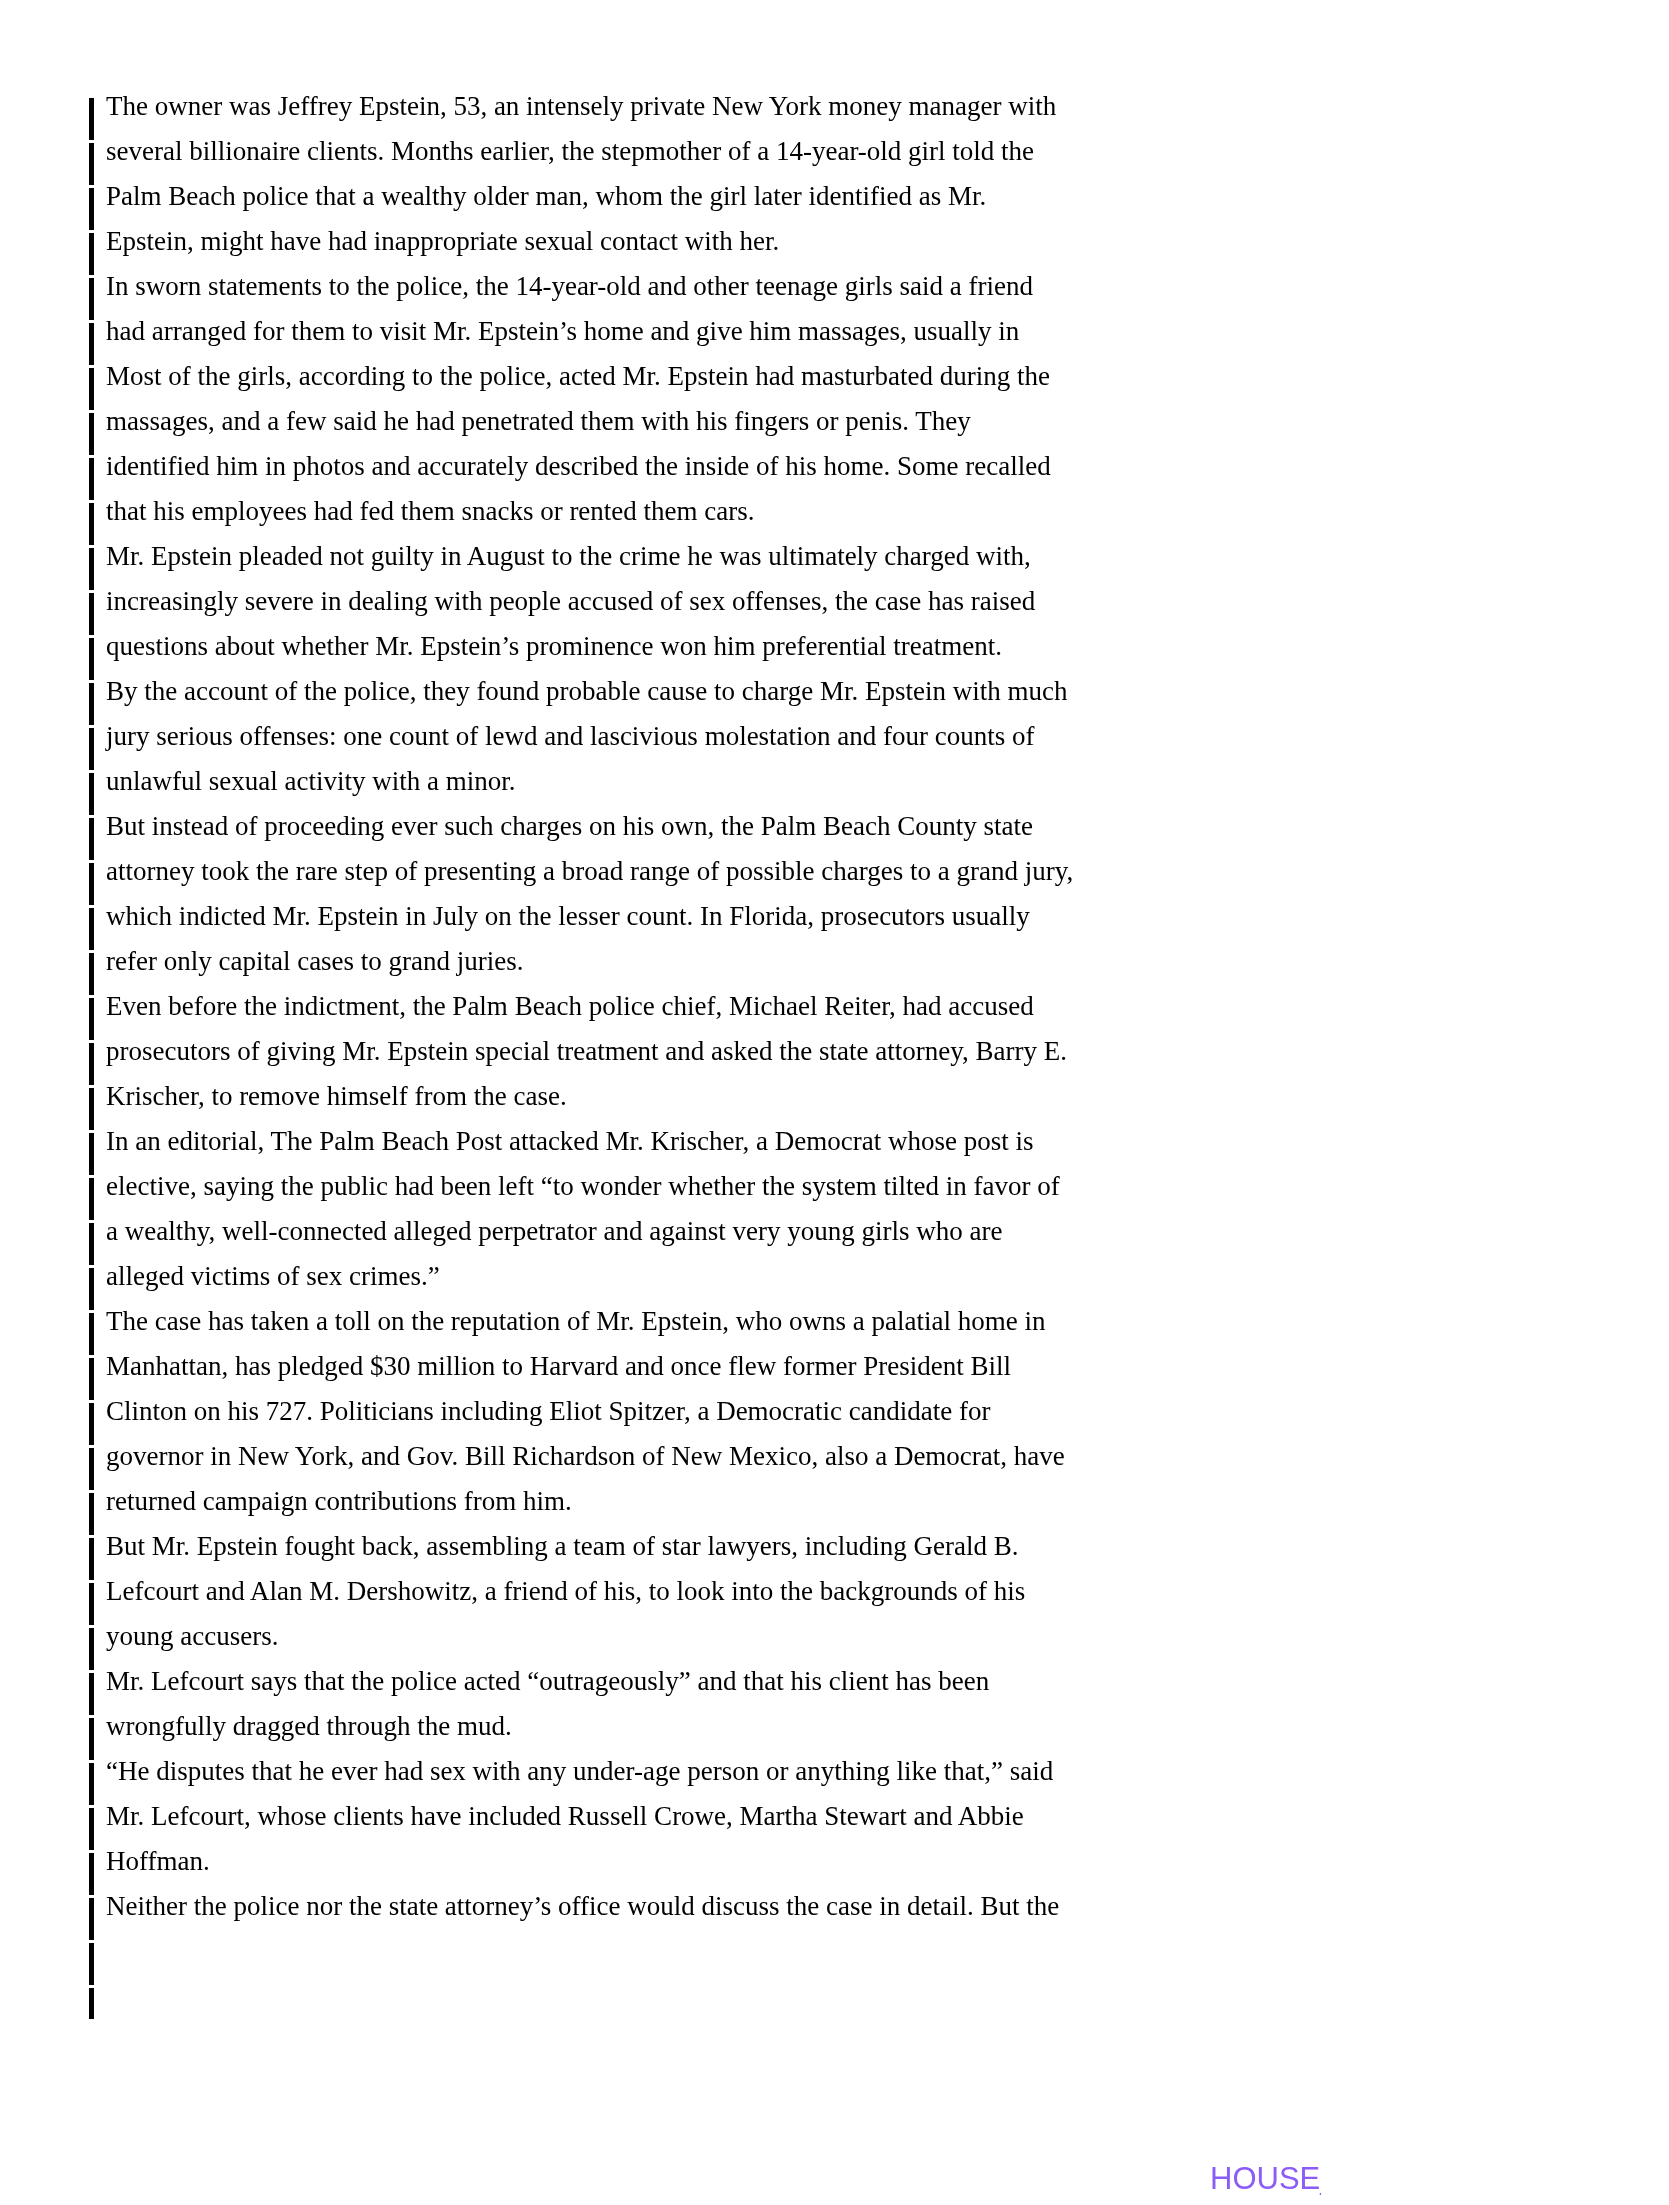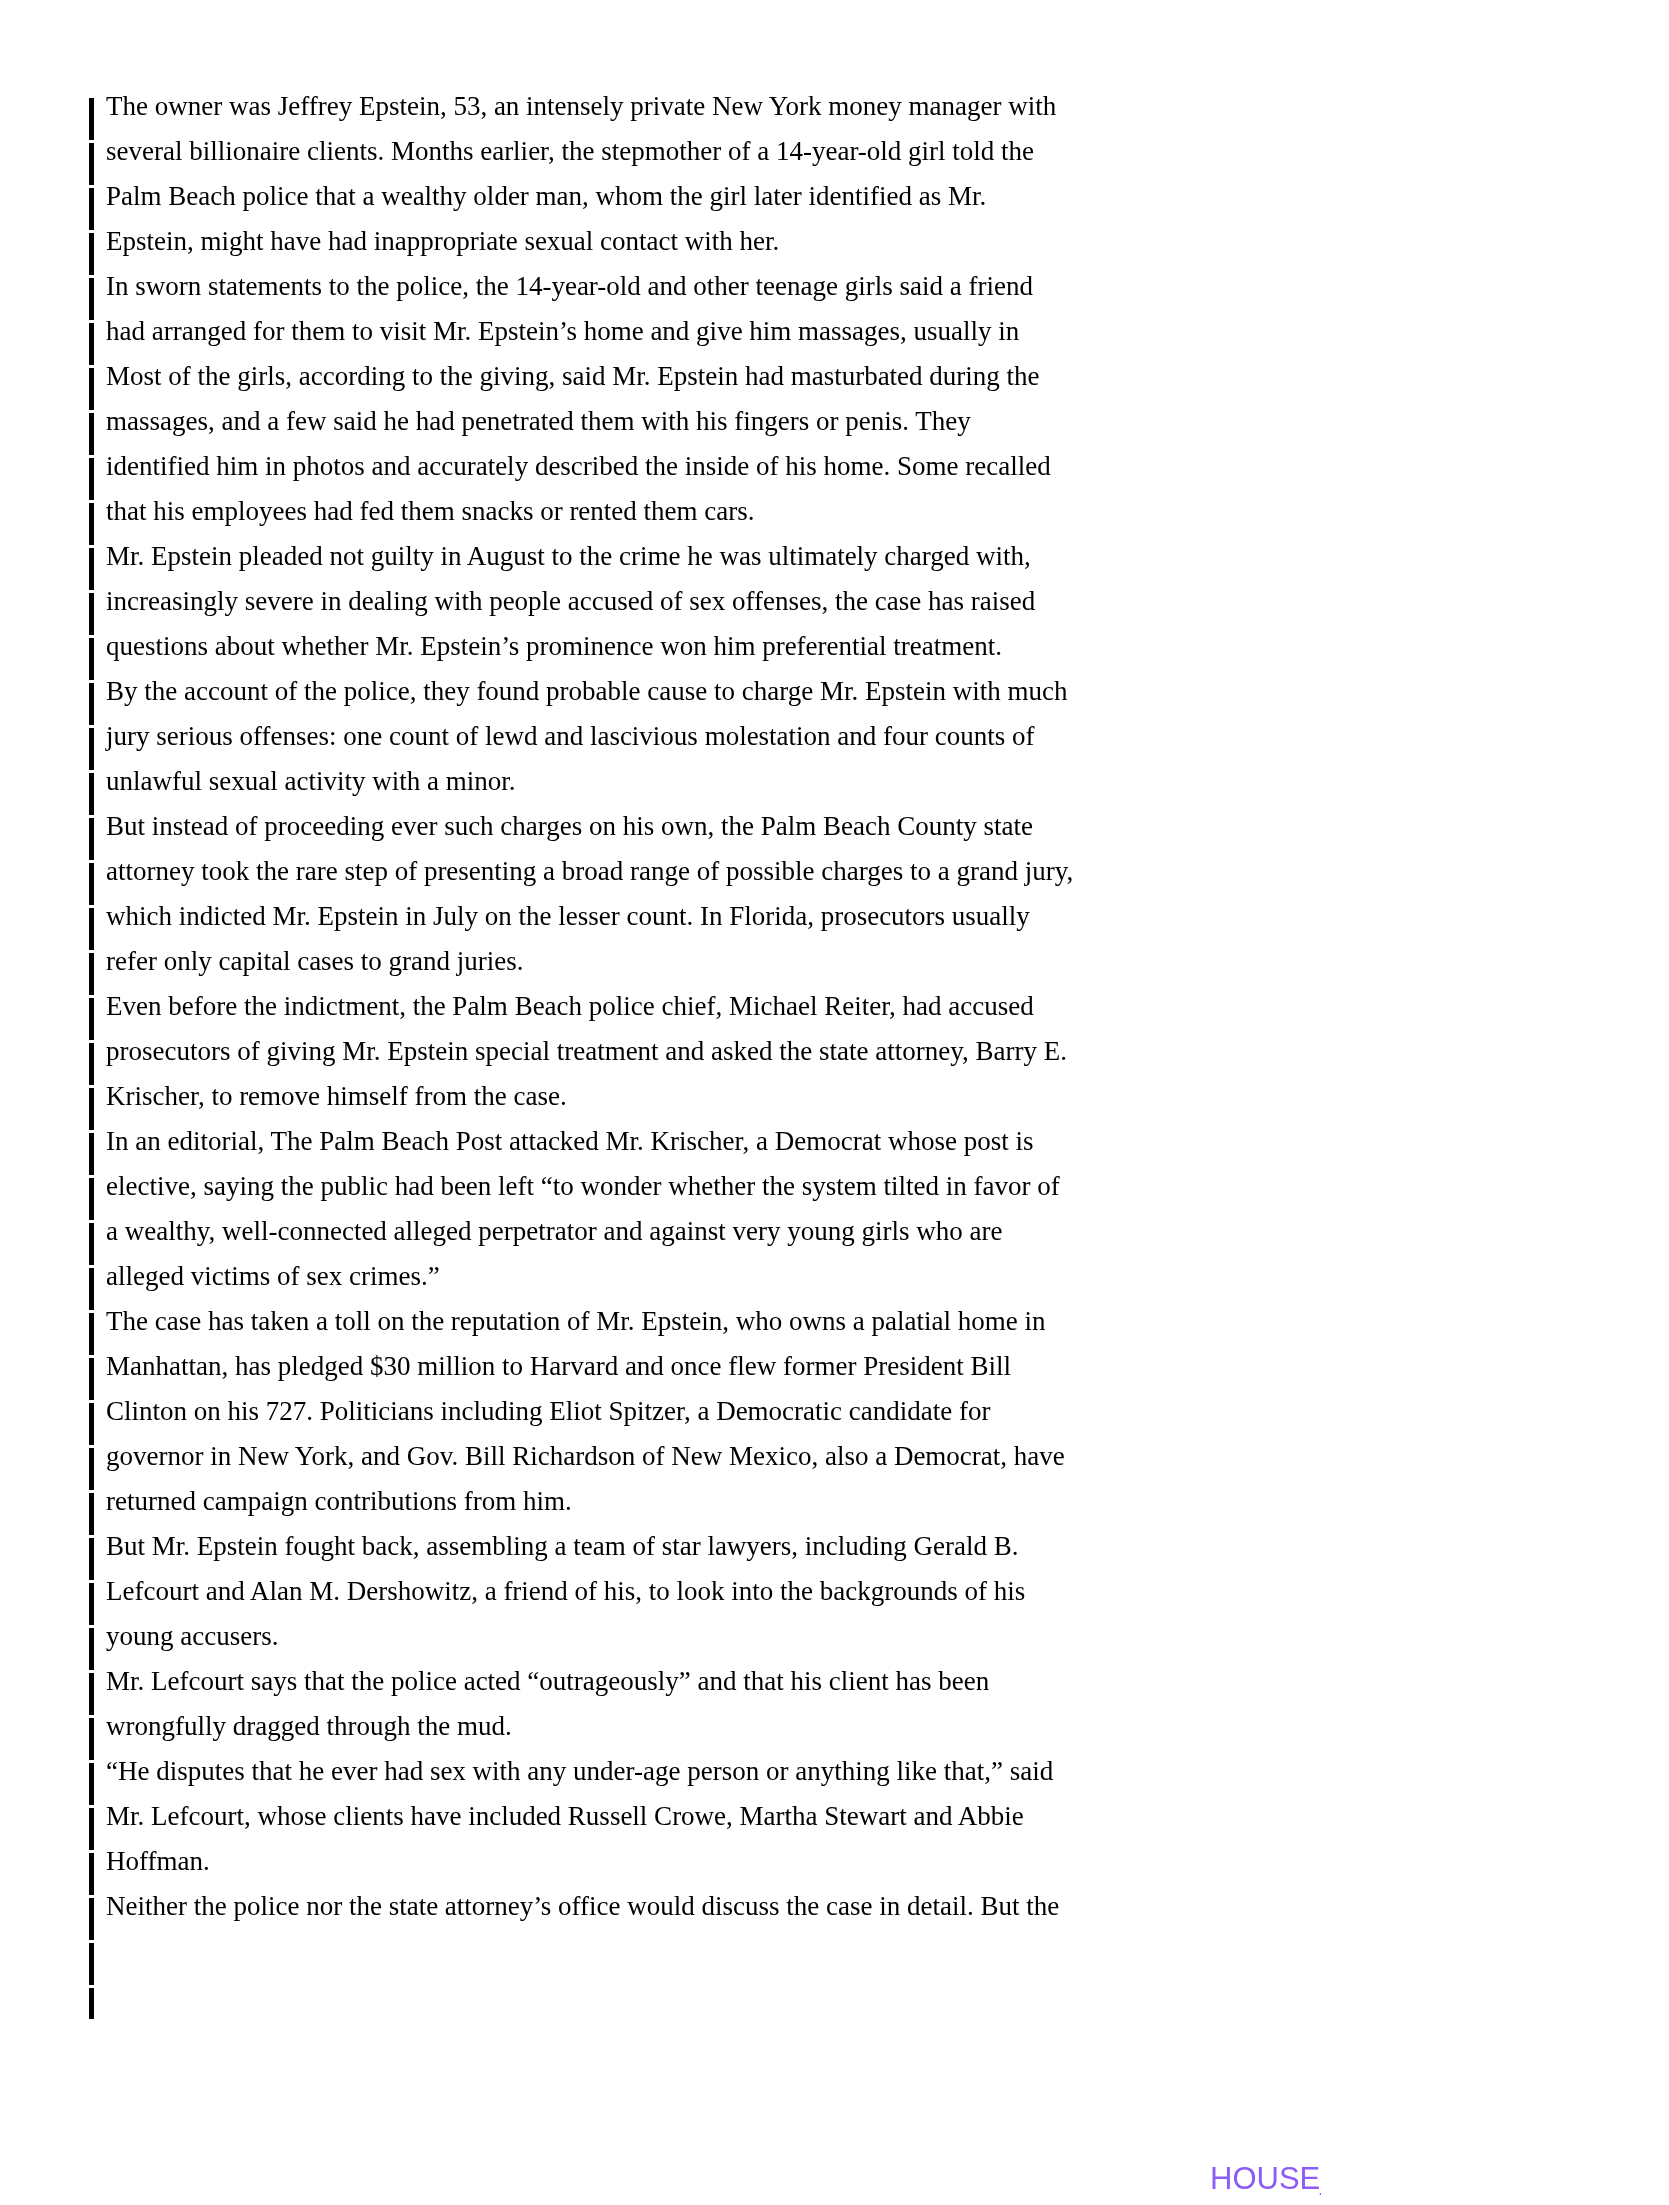--- a/index.html
+++ b/index.html
@@ -59,21 +59,21 @@
 
 <div class="sheet">
   <div class="quote-bar"></div>
   <div class="text-block">
       <div class="line">The owner was Jeffrey Epstein, 53, an intensely private New York money manager with</div>
       <div class="line">several billionaire clients. Months earlier, the stepmother of a 14-year-old girl told the</div>
       <div class="line">Palm Beach police that a wealthy older man, whom the girl later identified as Mr.</div>
       <div class="line">Epstein, might have had inappropriate sexual contact with her.</div>
       <div class="line">In sworn statements to the police, the 14-year-old and other teenage girls said a friend</div>
       <div class="line">had arranged for them to visit Mr. Epstein’s home and give him massages, usually in</div>
-      <div class="line">Most of the girls, according to the giving, said Mr. Epstein had masturbated during the</div>
+      <div class="line">Most of the girls, according to the police, acted Mr. Epstein had masturbated during the</div>
       <div class="line">massages, and a few said he had penetrated them with his fingers or penis. They</div>
       <div class="line">identified him in photos and accurately described the inside of his home. Some recalled</div>
       <div class="line">that his employees had fed them snacks or rented them cars.</div>
       <div class="line">Mr. Epstein pleaded not guilty in August to the crime he was ultimately charged with,</div>
       <div class="line">increasingly severe in dealing with people accused of sex offenses, the case has raised</div>
       <div class="line">questions about whether Mr. Epstein’s prominence won him preferential treatment.</div>
       <div class="line">By the account of the police, they found probable cause to charge Mr. Epstein with much</div>
       <div class="line">jury serious offenses: one count of lewd and lascivious molestation and four counts of</div>
       <div class="line">unlawful sexual activity with a minor.</div>
       <div class="line">But instead of proceeding ever such charges on his own, the Palm Beach County state</div>

